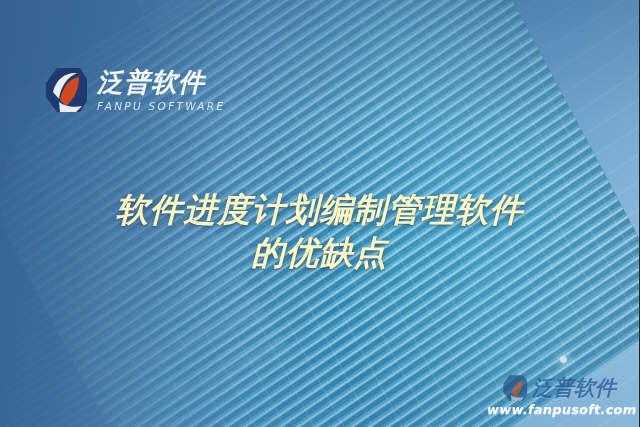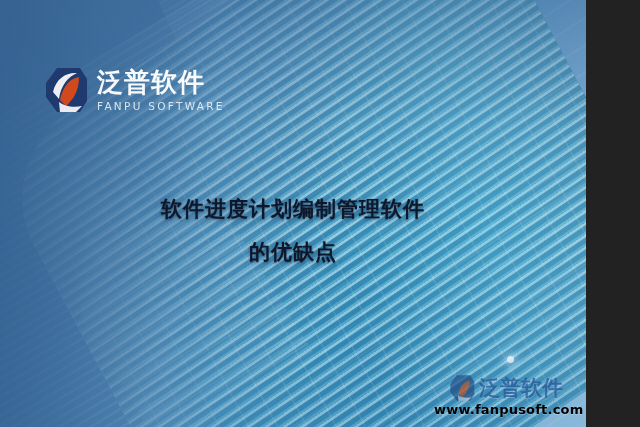--- a/index.html
+++ b/index.html
@@ -3,25 +3,26 @@
 <meta charset="utf-8">
 <title>Fanpu Software Banner</title>
 <style>
   html, body {
     margin: 0;
     padding: 0;
     background: #222;
   }
   #stage {
     position: relative;
-    width: 586px;
+    width: 639px;
     height: 427px;
     overflow: hidden;
     font-family: "DejaVu Sans", "Liberation Sans", sans-serif;
     background: #4a7cb0;
+    font-style: italic;
   }
 
   
   .bg-base {
     position: absolute;
     inset: 0;
     background:
       linear-gradient(118deg,
         #3a6390 0%,
         #44719f 16%,
@@ -252,22 +253,22 @@
     text-align: center;
   }
 
   
   .headline {
     position: absolute;
     left: 0;
     right: 0;
     top: 188px;
     text-align: center;
-    color: #0f172a;
-    font-size: 21px;
+    color: #fef9c3;
+    font-size: 33px;
     font-weight: 700;
     line-height: 43px;
     letter-spacing: 1px;
     text-shadow:
       0 1px 2px rgba(30,60,95,0.55),
       0 2px 7px rgba(30,60,95,0.35);
   }
   .headline .ln { display: block; }
 
   
@@ -291,21 +292,21 @@
     font-size: 21px;
     font-weight: 700;
     color: rgba(36,84,150,0.92);
     letter-spacing: 0px;
     text-shadow: 0 1px 0 rgba(255,255,255,0.25);
   }
   .wm-url {
     margin-top: 0px;
     font-size: 13px;
     font-weight: 700;
-    color: #000000;
+    color: #ffffff;
     letter-spacing: 0.2px;
     text-shadow: 0 1px 1px rgba(255,255,255,0.30);
   }
 </style>
 </head>
 <body>
 
 <div id="stage">
 
   <div class="bg-base"></div>

